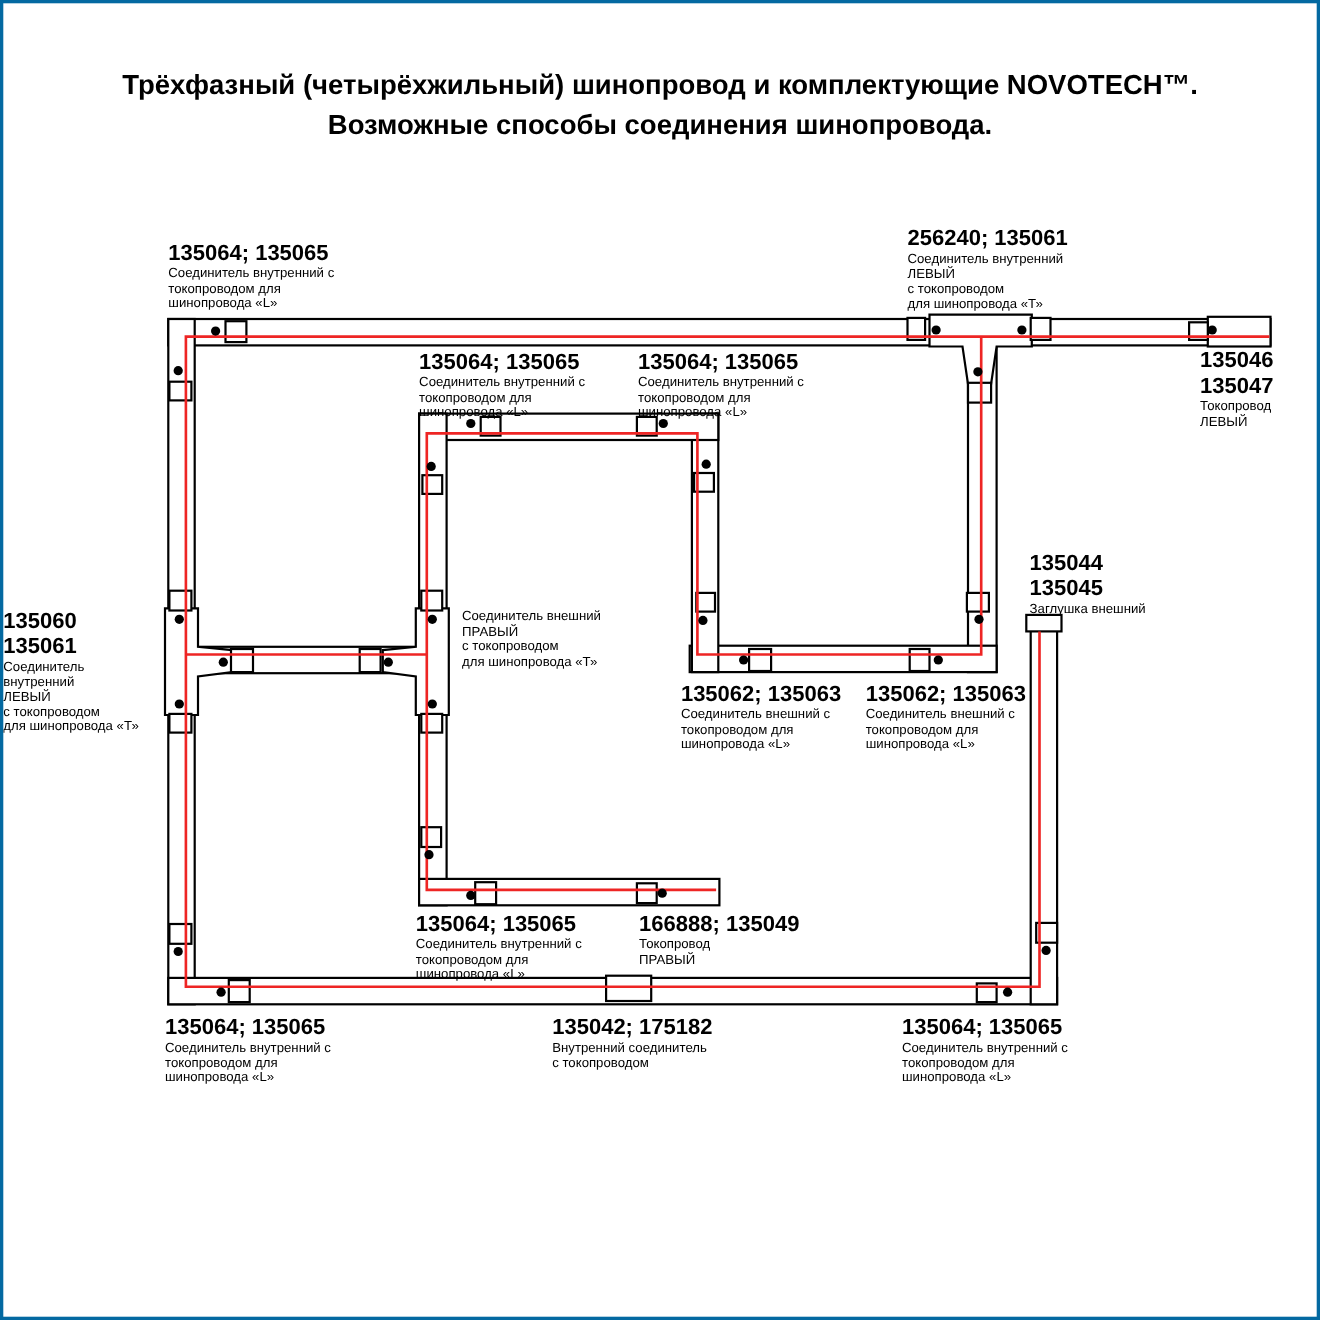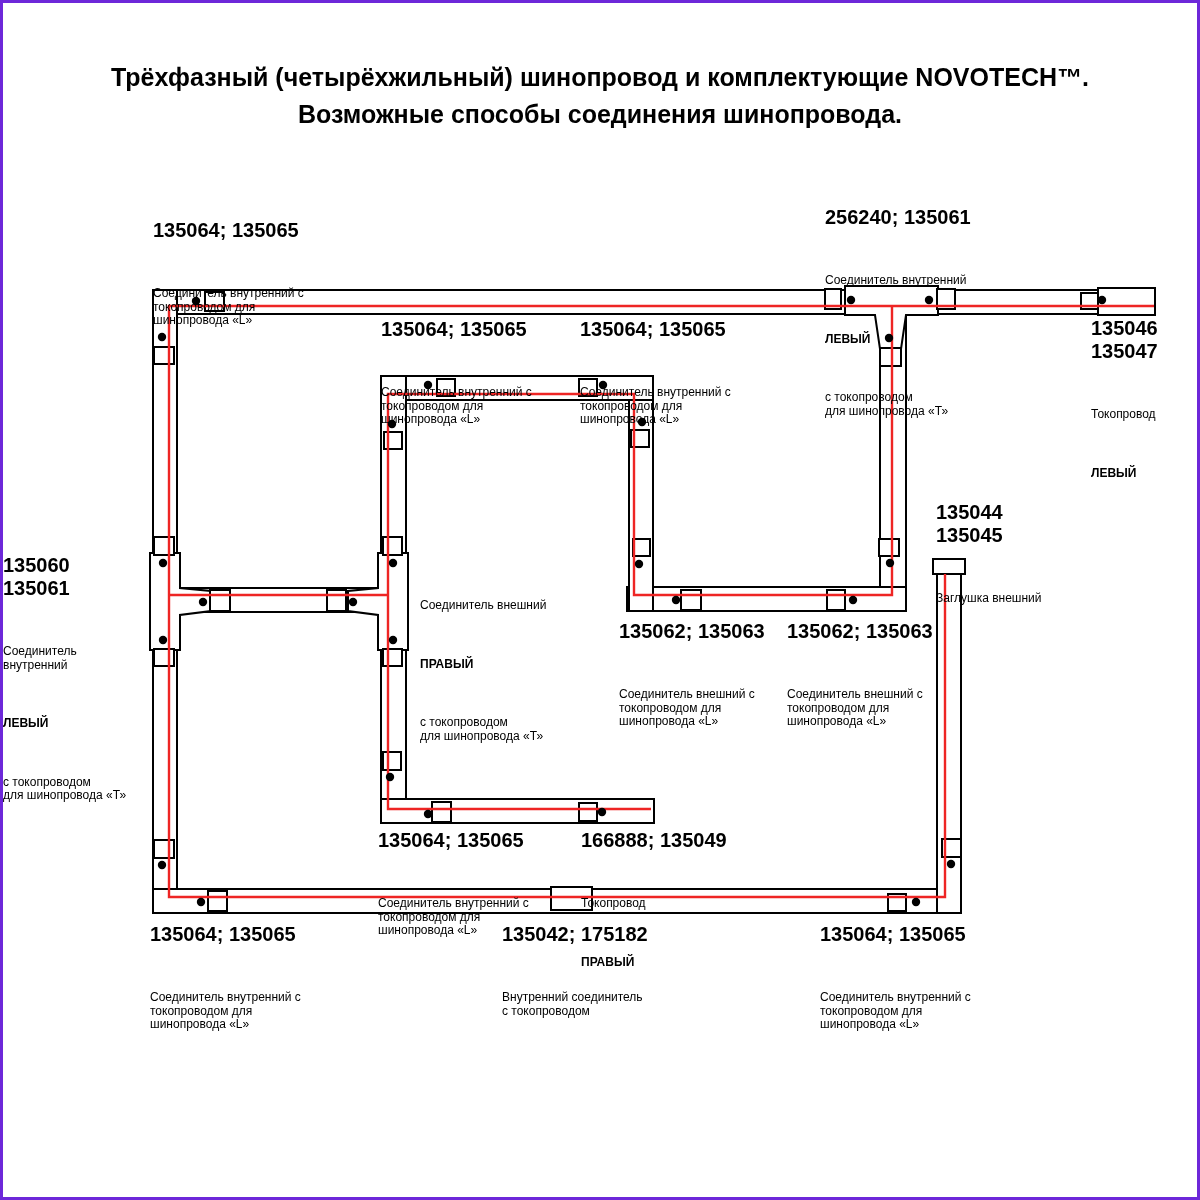--- a/index.html
+++ b/index.html
@@ -1,33 +1,33 @@
 <!DOCTYPE html>
 <html style="--ink: #000000; --red: #ee2524;"><head>
 <meta charset="utf-8">
 <style>
   html,body{margin:0;padding:0;background:#fff;}
   .page{
     position:relative;width:1200px;height:1200px;background:#fff;
-    border:3px solid #6d28d9;box-sizing:border-box;overflow:hidden;
+    border:3px solid #0369a1;box-sizing:border-box;overflow:hidden;
     font-family:"Liberation Sans",sans-serif;color:#000;
   }
   .title{
     position:absolute;left:0;right:0;top:56px;text-align:center;
     font-weight:bold;font-size:25px;line-height:37px;
   }
   svg.diagram{position:absolute;left:0;top:0;}
   .track{fill:#ffffff;stroke:var(--ink,#000);stroke-width:2;}
   .joint{fill:#ffffff;stroke:var(--ink,#000);stroke-width:2;}
   .redline{fill:none;stroke:var(--red,#ee2524);stroke-width:2.4;}
   .dot{fill:var(--ink,#000);stroke:none;}
   .lbl{position:absolute;}
   .lbl .code{font-weight:bold;font-size:20px;line-height:23px;white-space:pre-line;}
-  .lbl .desc{font-size:12px;line-height:13.5px;white-space:pre-line;margin-top:45px;}
-  .lbl .desc.b{font-weight:bold;}
+  .lbl .desc{font-size:12px;line-height:13.5px;white-space:pre-line;}
+  .lbl .desc.b{font-weight:normal;}
   .lbl.right{text-align:left;}
 </style>
 </head>
 <body>
 
 <div class="page">
 
   <div class="title">
     <div>Трёхфазный (четырёхжильный) шинопровод и комплектующие NOVOTECH™.</div>
     <div>Возможные способы соединения шинопровода.</div>

